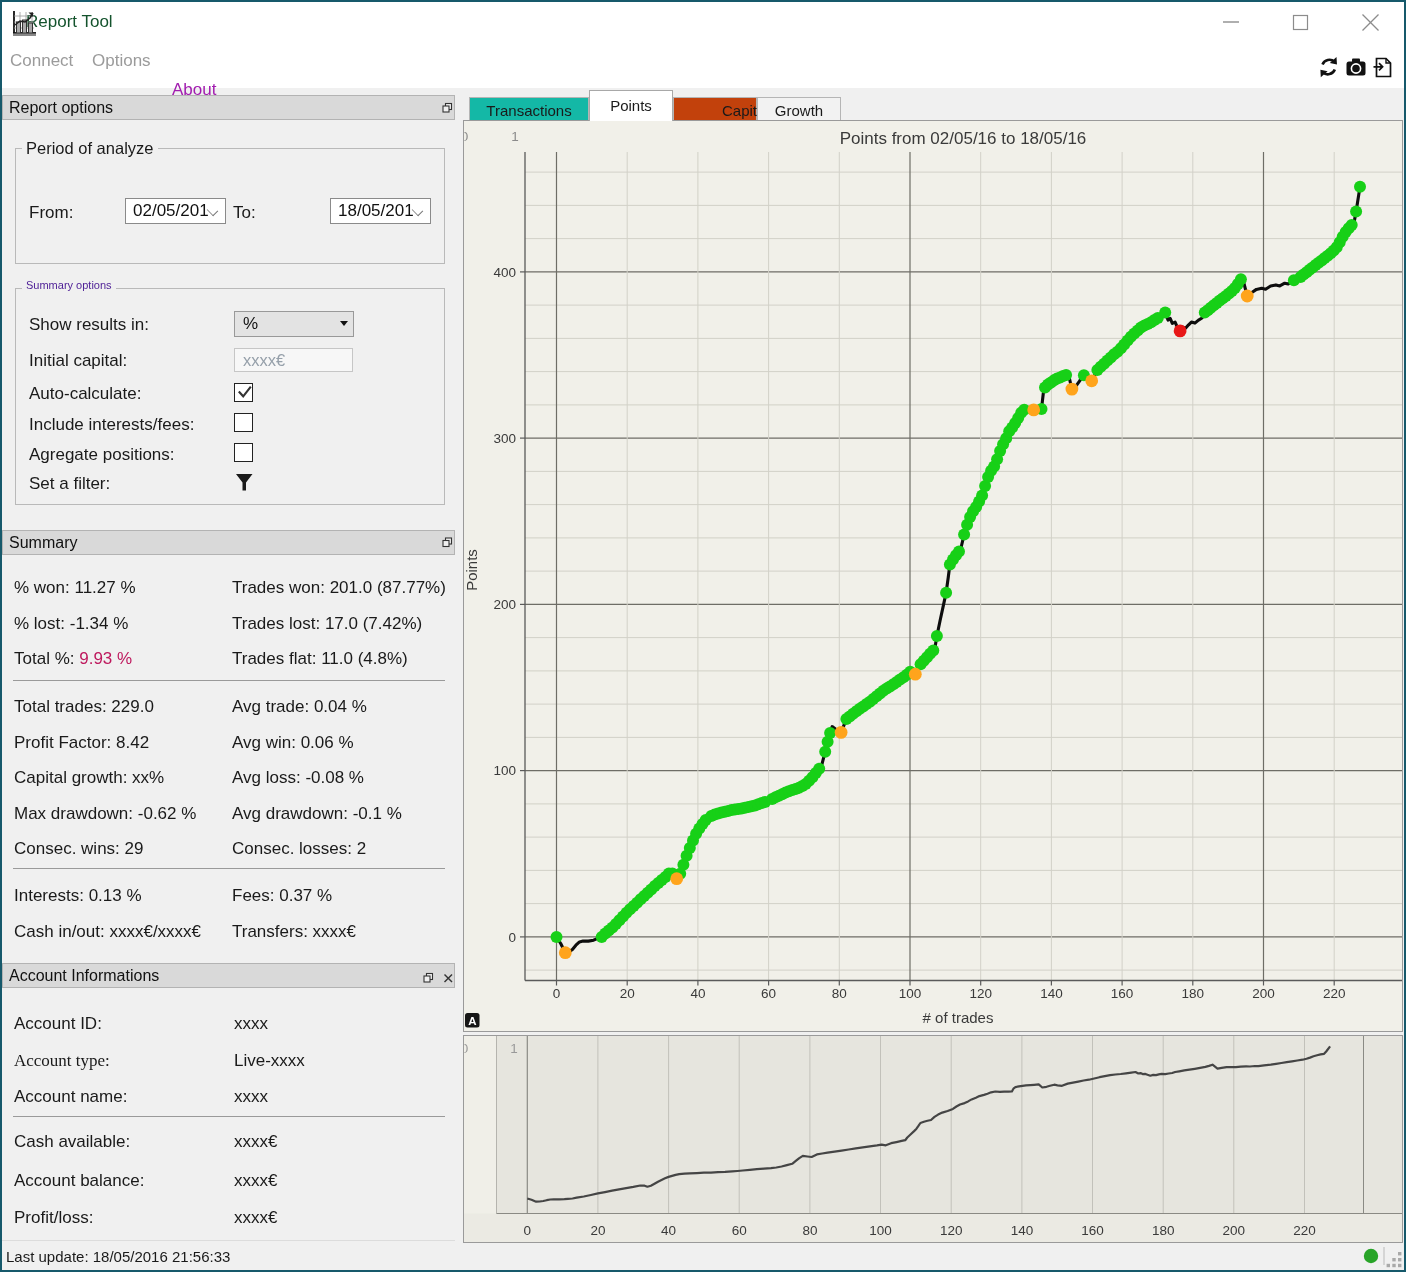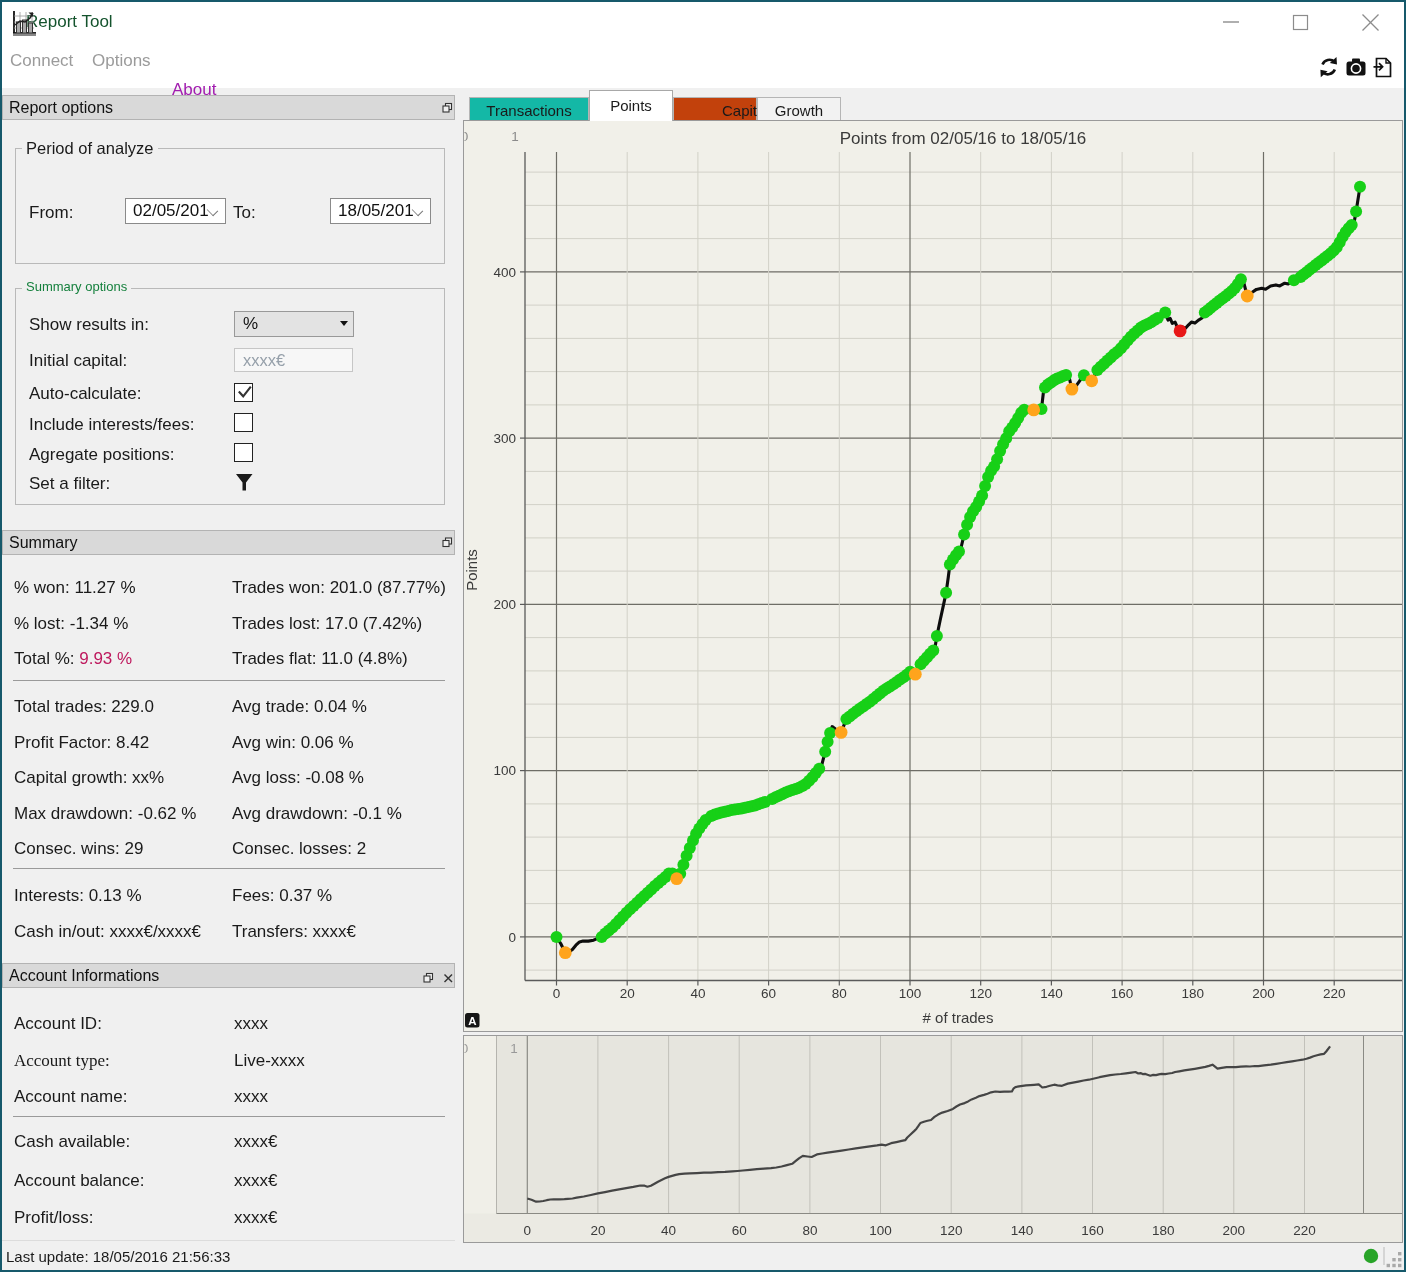--- a/index.html
+++ b/index.html
@@ -22,21 +22,21 @@
 <div class="hdr" style="top:963px;">Account Informations</div>
 <div style="position:absolute;left:15px;top:148px;width:430px;height:116px;border:1px solid #b9b9b9;box-sizing:border-box;"></div>
 <div style="position:absolute;left:22px;top:139px;font-size:16.5px;color:#1a1a1a;background:#f0f0f0;padding:0 4px;">Period of analyze</div>
 <div class="lbl" style="left:29px;top:203px;">From:</div>
 <div class="lbl" style="left:233px;top:203px;">To:</div>
 <div style="position:absolute;left:125px;top:198px;width:101px;height:26px;background:#fff;border:1px solid #8a8a8a;box-sizing:border-box;font-size:17px;color:#111;line-height:24px;padding-left:7px;">02/05/201</div>
 <div style="position:absolute;left:208px;top:206px;width:8px;height:8px;border-right:1.6px solid #777;border-bottom:1.6px solid #777;transform:rotate(45deg) scale(1,0.8);"></div>
 <div style="position:absolute;left:330px;top:198px;width:101px;height:26px;background:#fff;border:1px solid #8a8a8a;box-sizing:border-box;font-size:17px;color:#111;line-height:24px;padding-left:7px;">18/05/201</div>
 <div style="position:absolute;left:413px;top:206px;width:8px;height:8px;border-right:1.6px solid #777;border-bottom:1.6px solid #777;transform:rotate(45deg) scale(1,0.8);"></div>
 <div style="position:absolute;left:15px;top:288px;width:430px;height:217px;border:1px solid #b9b9b9;box-sizing:border-box;"></div>
-<div style="position:absolute;left:22px;top:279px;font-size:13px;color:#15803d;background:#f0f0f0;padding:0 4px;">Summary options</div>
+<div style="position:absolute;left:22px;top:279px;font-size:11px;color:#4c1d95;background:#f0f0f0;padding:0 4px;">Summary options</div>
 <div class="lbl" style="left:29px;top:315px;">Show results in:</div>
 <div class="lbl" style="left:29px;top:351px;">Initial capital:</div>
 <div class="lbl" style="left:29px;top:384px;">Auto-calculate:</div>
 <div class="lbl" style="left:29px;top:415px;">Include interests/fees:</div>
 <div class="lbl" style="left:29px;top:445px;">Agregate positions:</div>
 <div class="lbl" style="left:29px;top:474px;">Set a filter:</div>
 <div style="position:absolute;left:234px;top:311px;width:120px;height:26px;background:#e3e3e3;border:1px solid #999;box-sizing:border-box;font-size:17px;color:#111;line-height:24px;padding-left:8px;">%</div>
 <div style="position:absolute;left:340px;top:321px;width:0;height:0;border-left:4.5px solid transparent;border-right:4.5px solid transparent;border-top:5.5px solid #111;"></div>
 <div style="position:absolute;left:234px;top:348px;width:119px;height:24px;background:#f7f7f7;border:1px solid #c6c6c6;box-sizing:border-box;font-size:16.5px;color:#96a0aa;line-height:22px;padding-left:8px;">xxxx€</div>
 <div style="position:absolute;left:234px;top:383px;width:19px;height:19px;background:#fff;border:1.8px solid #222;box-sizing:border-box;"></div>

